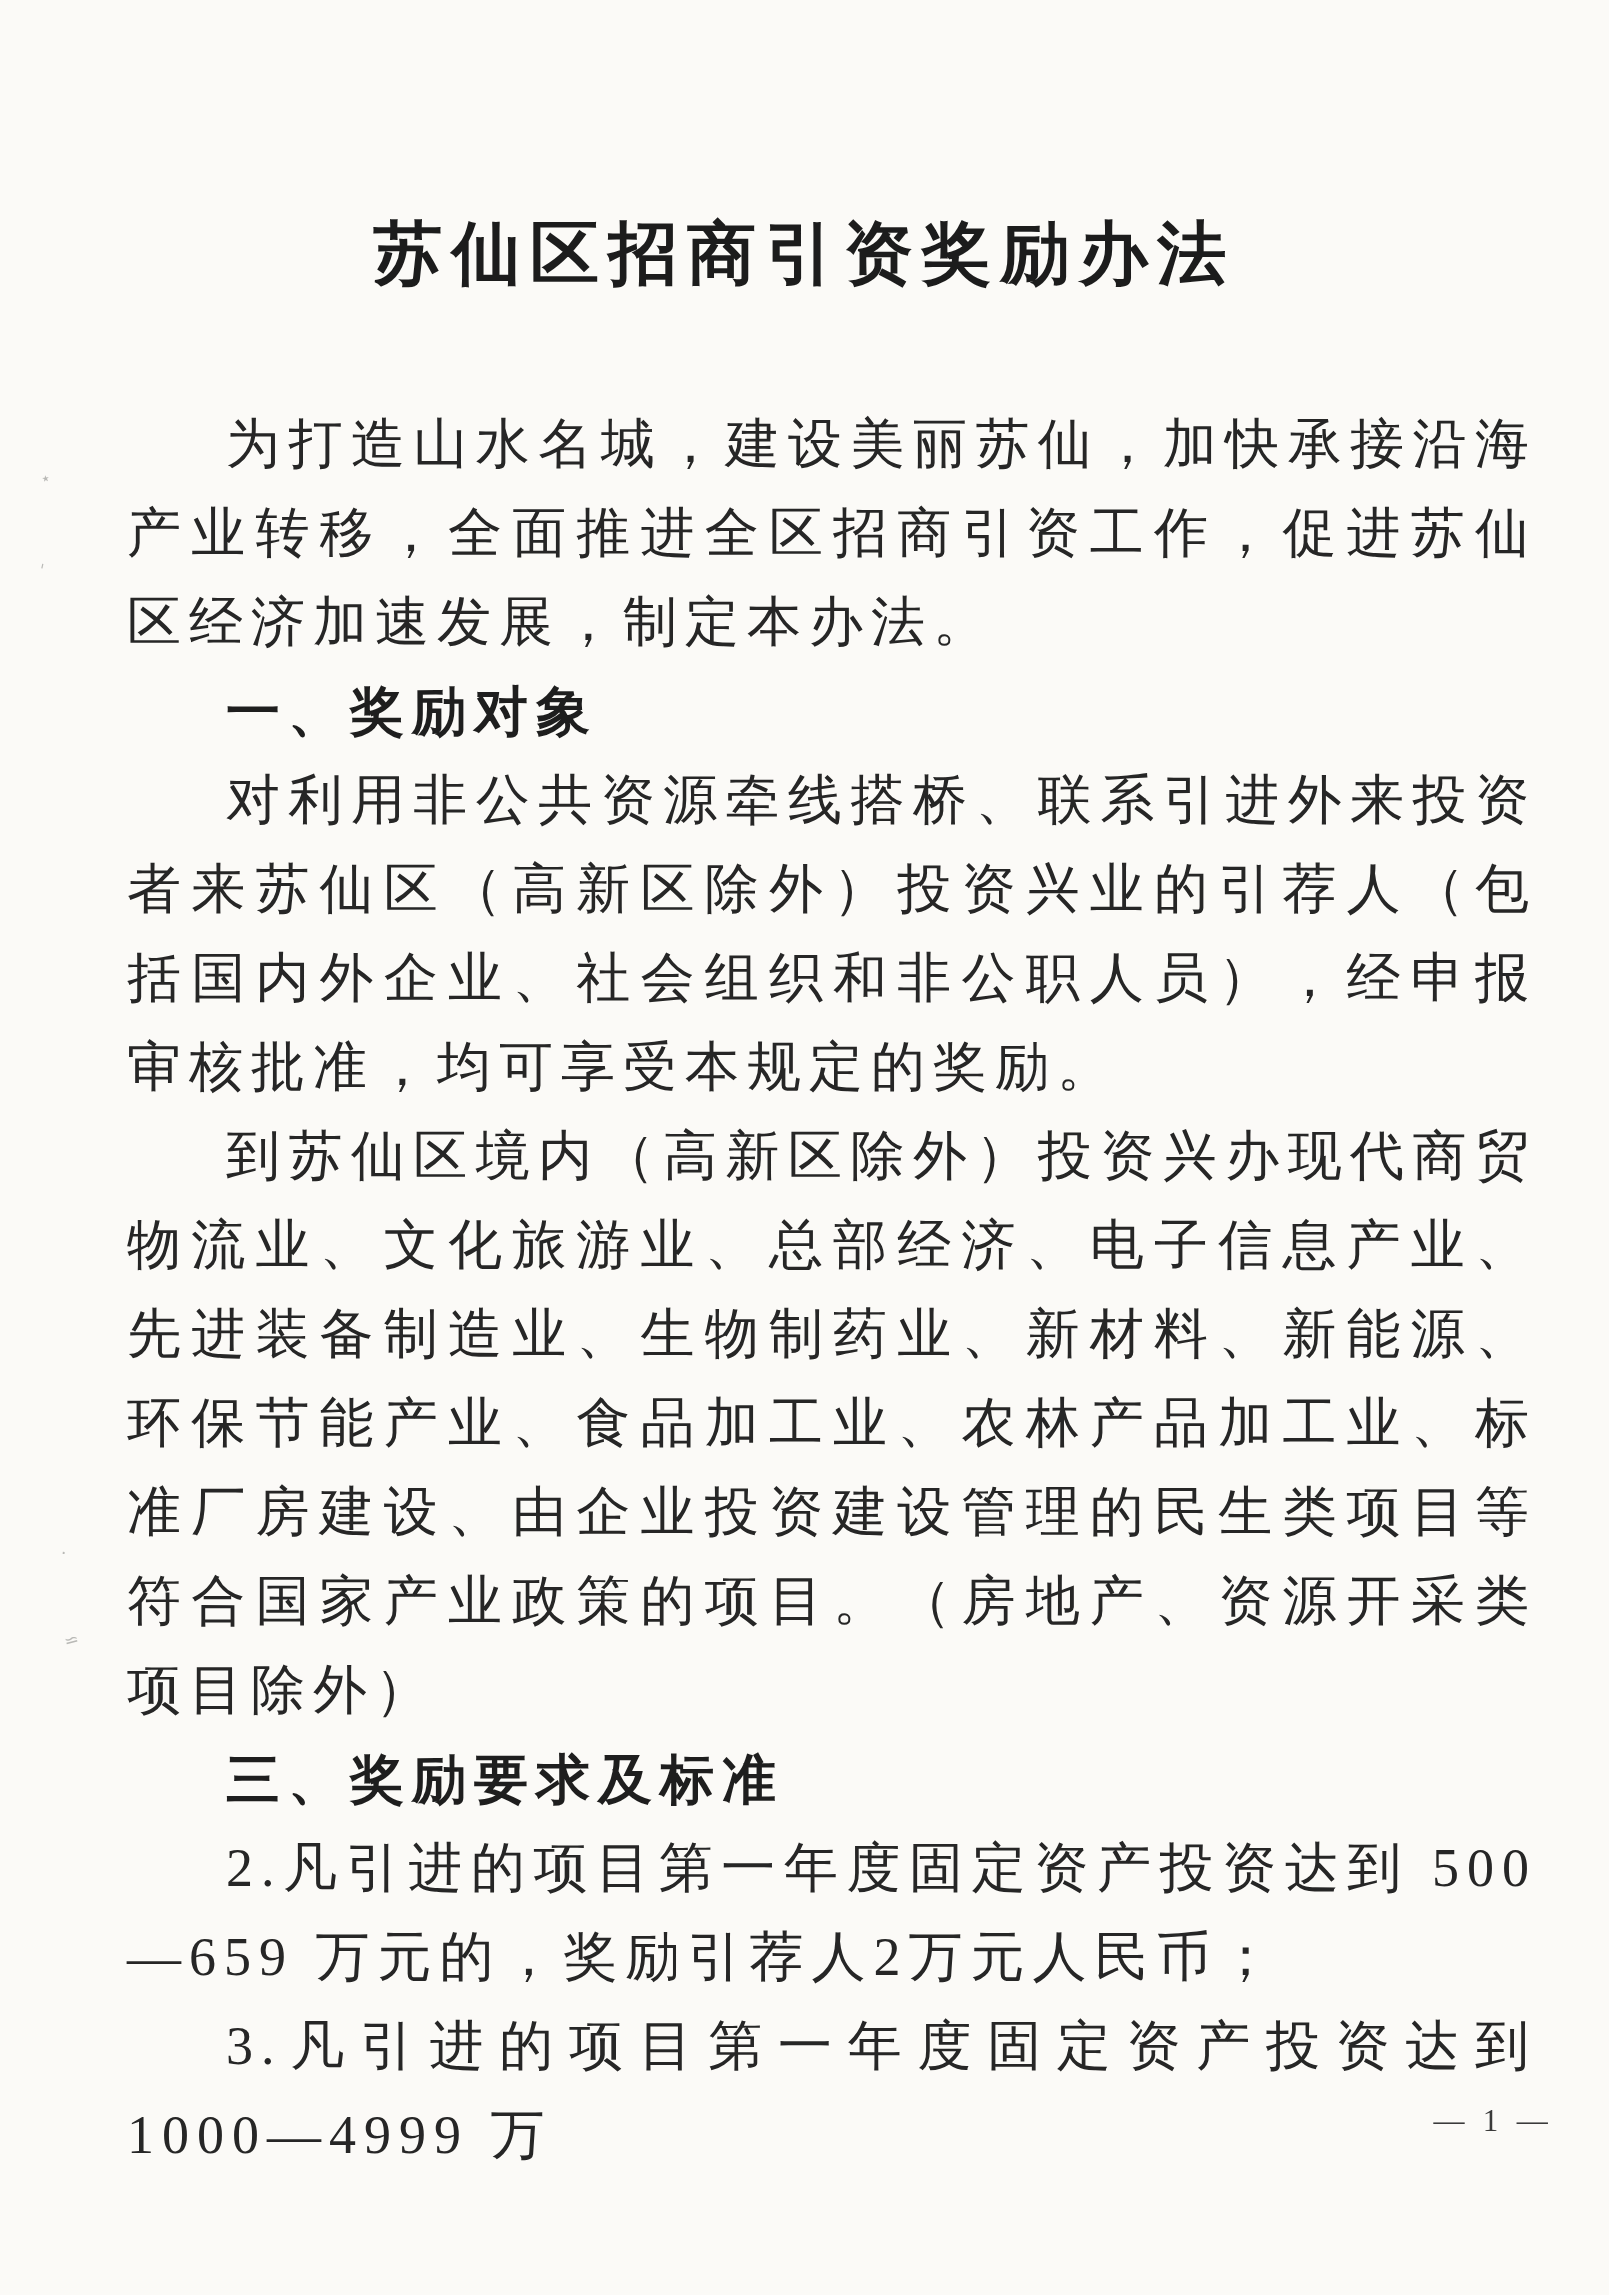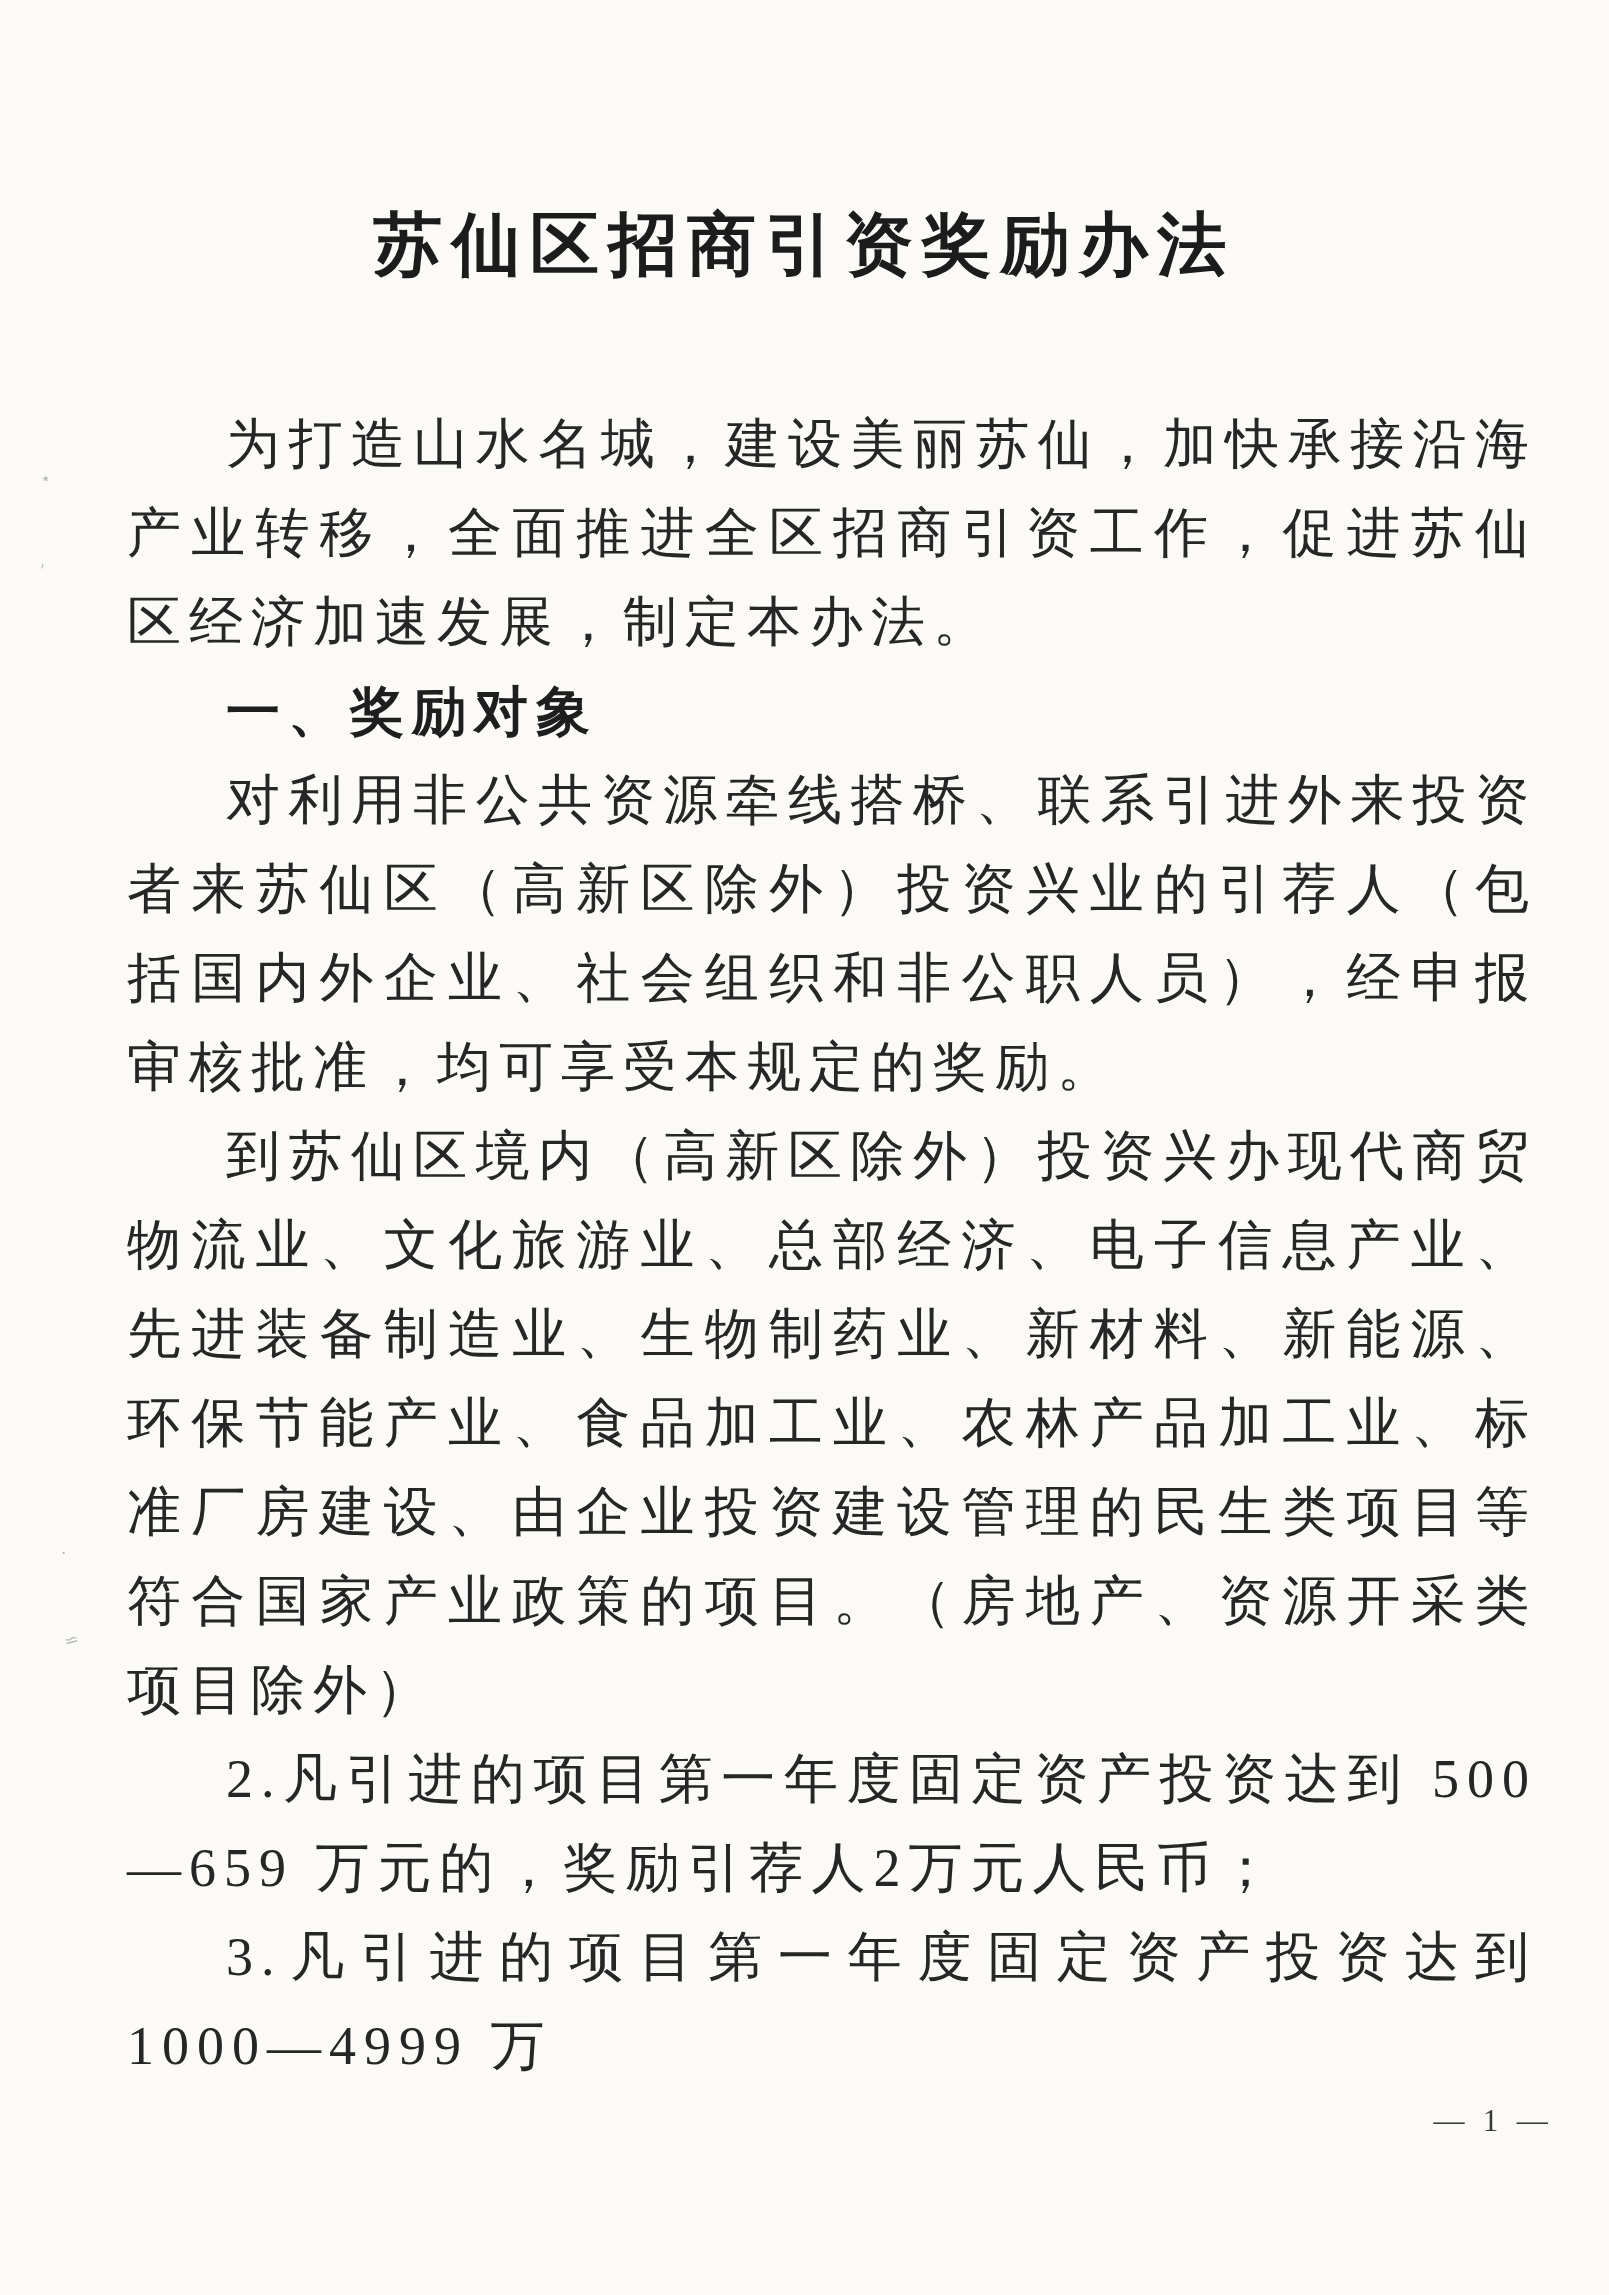--- a/index.html
+++ b/index.html
@@ -14,21 +14,21 @@
   .page{
     position:relative;
     width:1609px;
     height:2295px;
     background:var(--paper);
     overflow:hidden;
     color:var(--ink);
   }
   .title{
     position:absolute;
-    top:202px;
+    top:211px;
     left:0;
     width:1609px;
     margin:0;
     text-align:center;
     font-family:"Liberation Serif","DejaVu Serif",serif;
     font-weight:bold;
     font-size:69px;
     letter-spacing:9.4px;
     line-height:1.25;
     color:#1c1c1c;
@@ -81,20 +81,21 @@
 
 <div class="page">
 
   <h1 class="title">苏仙区招商引资奖励办法</h1>
 
   <div class="body">
     <p class="para">为打造山水名城，建设美丽苏仙，加快承接沿海产业转移，全面推进全区招商引资工作，促进苏仙区经济加速发展，制定本办法。</p>
     <p class="heading">一、奖励对象</p>
     <p class="para">对利用非公共资源牵线搭桥、联系引进外来投资者来苏仙区（高新区除外）投资兴业的引荐人（包括国内外企业、社会组织和非公职人员），经申报审核批准，均可享受本规定的奖励。</p>
     <p class="para">到苏仙区境内（高新区除外）投资兴办现代商贸物流业、文化旅游业、总部经济、电子信息产业、先进装备制造业、生物制药业、新材料、新能源、环保节能产业、食品加工业、农林产品加工业、标准厂房建设、由企业投资建设管理的民生类项目等符合国家产业政策的项目。（房地产、资源开采类项目除外）</p>
+    <p class="heading">三、奖励要求及标准</p>
     <p class="para">2.凡引进的项目第一年度固定资产投资达到 500—659 万元的，奖励引荐人2万元人民币；</p>
     <p class="para">3.凡引进的项目第一年度固定资产投资达到 1000—4999 万</p>
   </div>
 
   <div class="footer">— 1 —</div>
 
   <span class="smudge s1">⋆</span>
   <span class="smudge s2">ˈ</span>
   <span class="smudge s3">⋅</span>
   <span class="smudge s4">⋍</span>

